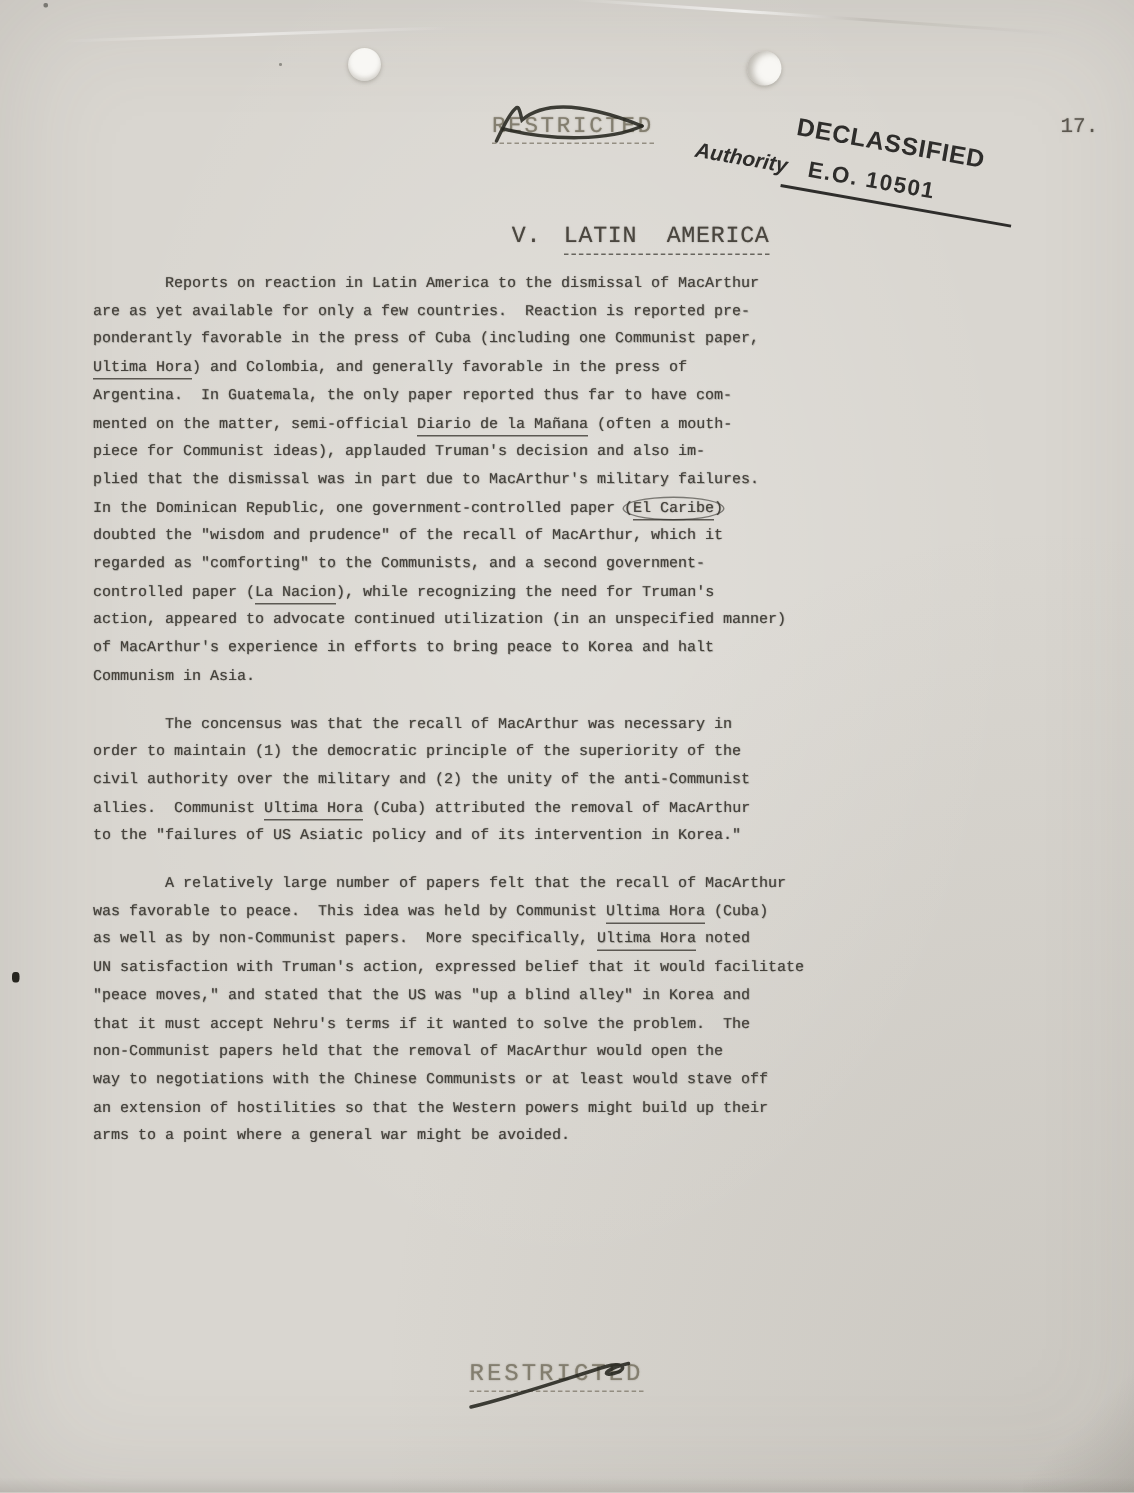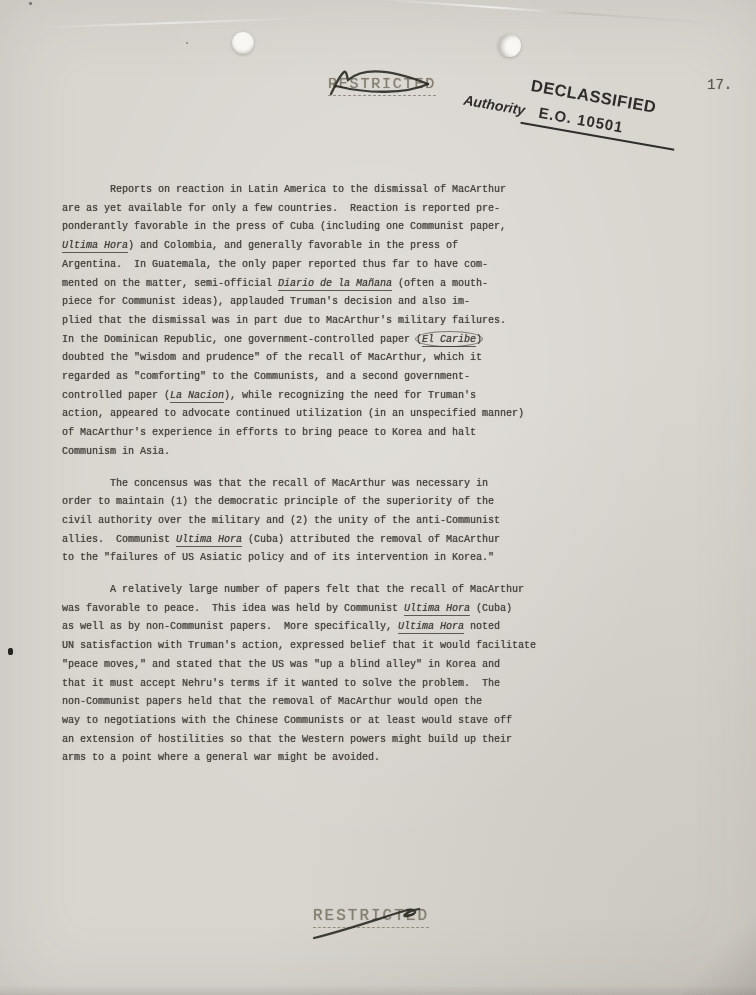--- a/index.html
+++ b/index.html
@@ -69,21 +69,21 @@
   .doc-title{position:absolute;left:302px;top:130px;font-size:15.5px;color:#4a463f;
     letter-spacing:.5px;white-space:pre;text-shadow:0 0 .8px rgba(74,70,63,.7);}
   .doc-title .prefix{margin-right:15px;}
   .doc-title .main{border-bottom:1.5px dashed rgba(74,70,63,.8);padding-bottom:3px;}
   
   .doc-body{position:absolute;left:62px;top:181px;width:680px;
     font-size:10px;line-height:18.7px;color:var(--ink);white-space:pre;
     text-shadow:0 0 .8px rgba(69,66,60,.62), .4px .4px .4px rgba(69,66,60,.25);}
   .para{margin:0 0 13px 0;}
   .line{white-space:pre;}
-  .u{border-bottom:1.3px solid rgba(69,66,60,.85);padding-bottom:1px;font-style:italic;}
+  .u{border-bottom:1.3px solid rgba(69,66,60,.85);padding-bottom:1px;}
   .circled{position:relative;}
   .circled::after{content:'';position:absolute;left:-7px;right:-7px;top:-3px;bottom:-1px;
     border:1.4px solid rgba(55,53,48,.6);border-radius:50%;}
 </style>
 </head>
 <body>
 
 <div class="page">
 
   <div class="hole hole-1"></div>
@@ -106,20 +106,23 @@
     <div class="decl-title">DECLASSIFIED</div>
     <div class="decl-row">
       <span class="decl-auth">Authority</span>
       <span class="decl-eo">E.O. 10501</span>
     </div>
     <div class="decl-line"></div>
   </div>
 
   <div class="page-number">17.</div>
 
+  <div class="doc-title">
+    <span class="prefix">V.</span><span class="main">LATIN  AMERICA</span>
+  </div>
 
   <div class="doc-body"><div class="para"><div class="line"><span>        Reports on reaction in Latin America to the dismissal of MacArthur</span></div><div class="line"><span>are as yet available for only a few countries.  Reaction is reported pre-</span></div><div class="line"><span>ponderantly favorable in the press of Cuba (including one Communist paper,</span></div><div class="line"><span class="u">Ultima Hora</span><span>) and Colombia, and generally favorable in the press of</span></div><div class="line"><span>Argentina.  In Guatemala, the only paper reported thus far to have com-</span></div><div class="line"><span>mented on the matter, semi-official </span><span class="u">Diario de la Mañana</span><span> (often a mouth-</span></div><div class="line"><span>piece for Communist ideas), applauded Truman's decision and also im-</span></div><div class="line"><span>plied that the dismissal was in part due to MacArthur's military failures.</span></div><div class="line"><span>In the Dominican Republic, one government-controlled paper (</span><span class="u circled">El Caribe</span><span>)</span></div><div class="line"><span>doubted the "wisdom and prudence" of the recall of MacArthur, which it</span></div><div class="line"><span>regarded as "comforting" to the Communists, and a second government-</span></div><div class="line"><span>controlled paper (</span><span class="u">La Nacion</span><span>), while recognizing the need for Truman's</span></div><div class="line"><span>action, appeared to advocate continued utilization (in an unspecified manner)</span></div><div class="line"><span>of MacArthur's experience in efforts to bring peace to Korea and halt</span></div><div class="line"><span>Communism in Asia.</span></div></div><div class="para"><div class="line"><span>        The concensus was that the recall of MacArthur was necessary in</span></div><div class="line"><span>order to maintain (1) the democratic principle of the superiority of the</span></div><div class="line"><span>civil authority over the military and (2) the unity of the anti-Communist</span></div><div class="line"><span>allies.  Communist </span><span class="u">Ultima Hora</span><span> (Cuba) attributed the removal of MacArthur</span></div><div class="line"><span>to the "failures of US Asiatic policy and of its intervention in Korea."</span></div></div><div class="para"><div class="line"><span>        A relatively large number of papers felt that the recall of MacArthur</span></div><div class="line"><span>was favorable to peace.  This idea was held by Communist </span><span class="u">Ultima Hora</span><span> (Cuba)</span></div><div class="line"><span>as well as by non-Communist papers.  More specifically, </span><span class="u">Ultima Hora</span><span> noted</span></div><div class="line"><span>UN satisfaction with Truman's action, expressed belief that it would facilitate</span></div><div class="line"><span>"peace moves," and stated that the US was "up a blind alley" in Korea and</span></div><div class="line"><span>that it must accept Nehru's terms if it wanted to solve the problem.  The</span></div><div class="line"><span>non-Communist papers held that the removal of MacArthur would open the</span></div><div class="line"><span>way to negotiations with the Chinese Communists or at least would stave off</span></div><div class="line"><span>an extension of hostilities so that the Western powers might build up their</span></div><div class="line"><span>arms to a point where a general war might be avoided.</span></div></div></div>
 
   <div class="restricted restricted-bottom">RESTRICTED</div>
   <svg class="strike strike-bottom" width="130" height="48" viewBox="0 0 130 48">
     <path d="M 6 42 C 35 35 70 23 96 15 C 108 11 112 18 99 20 C 93 21 97 16 111 13"></path>
   </svg>
 
 </div>
 

